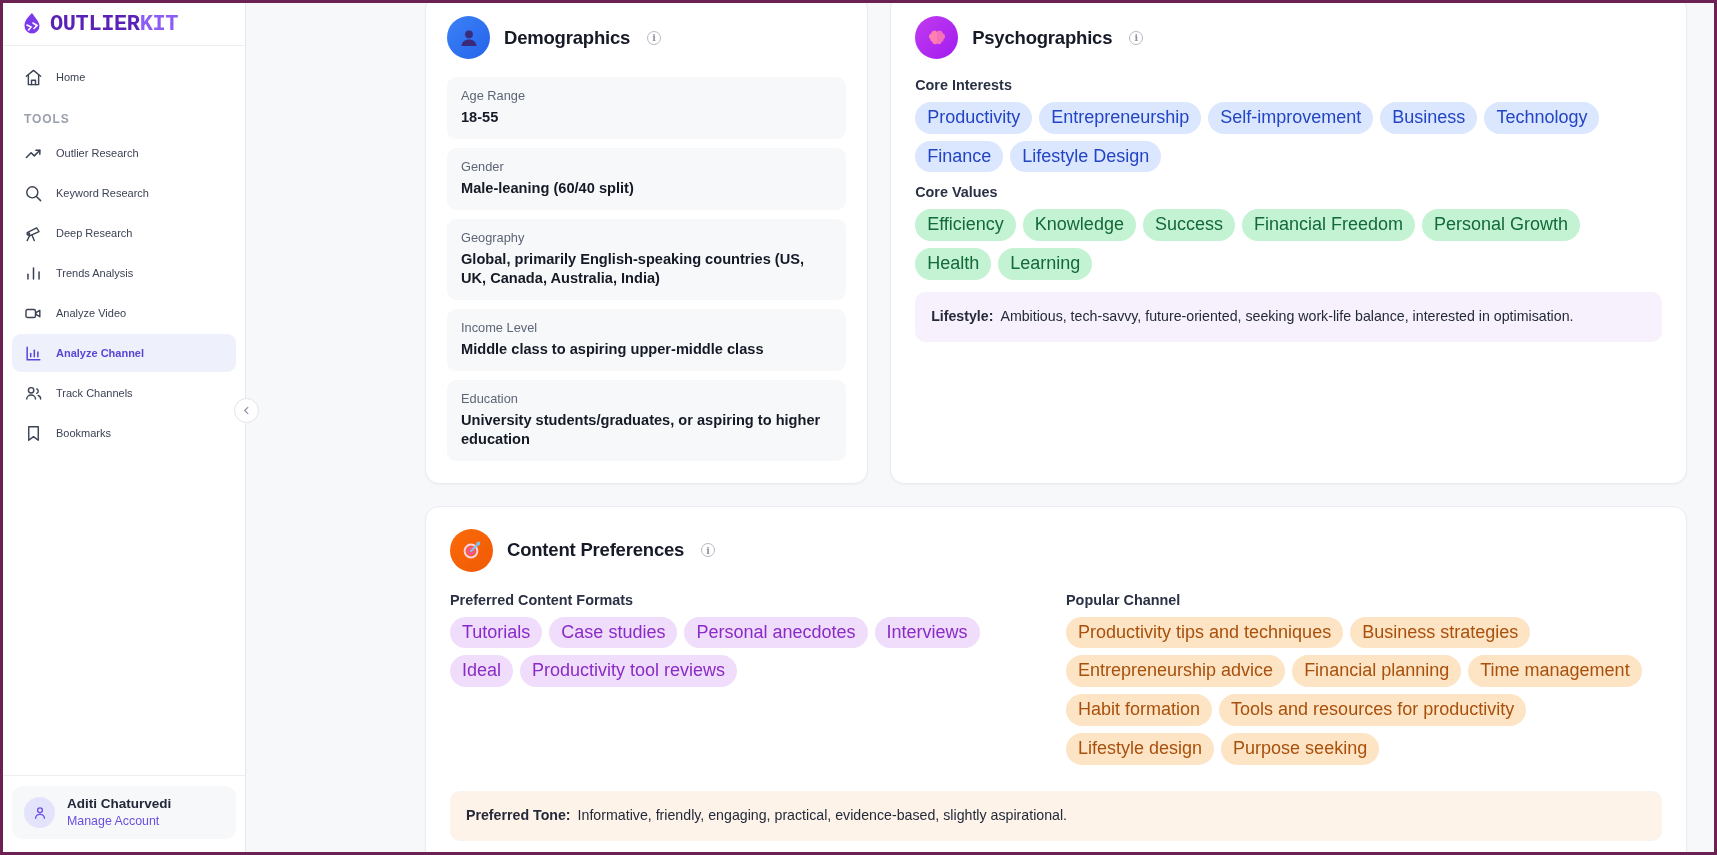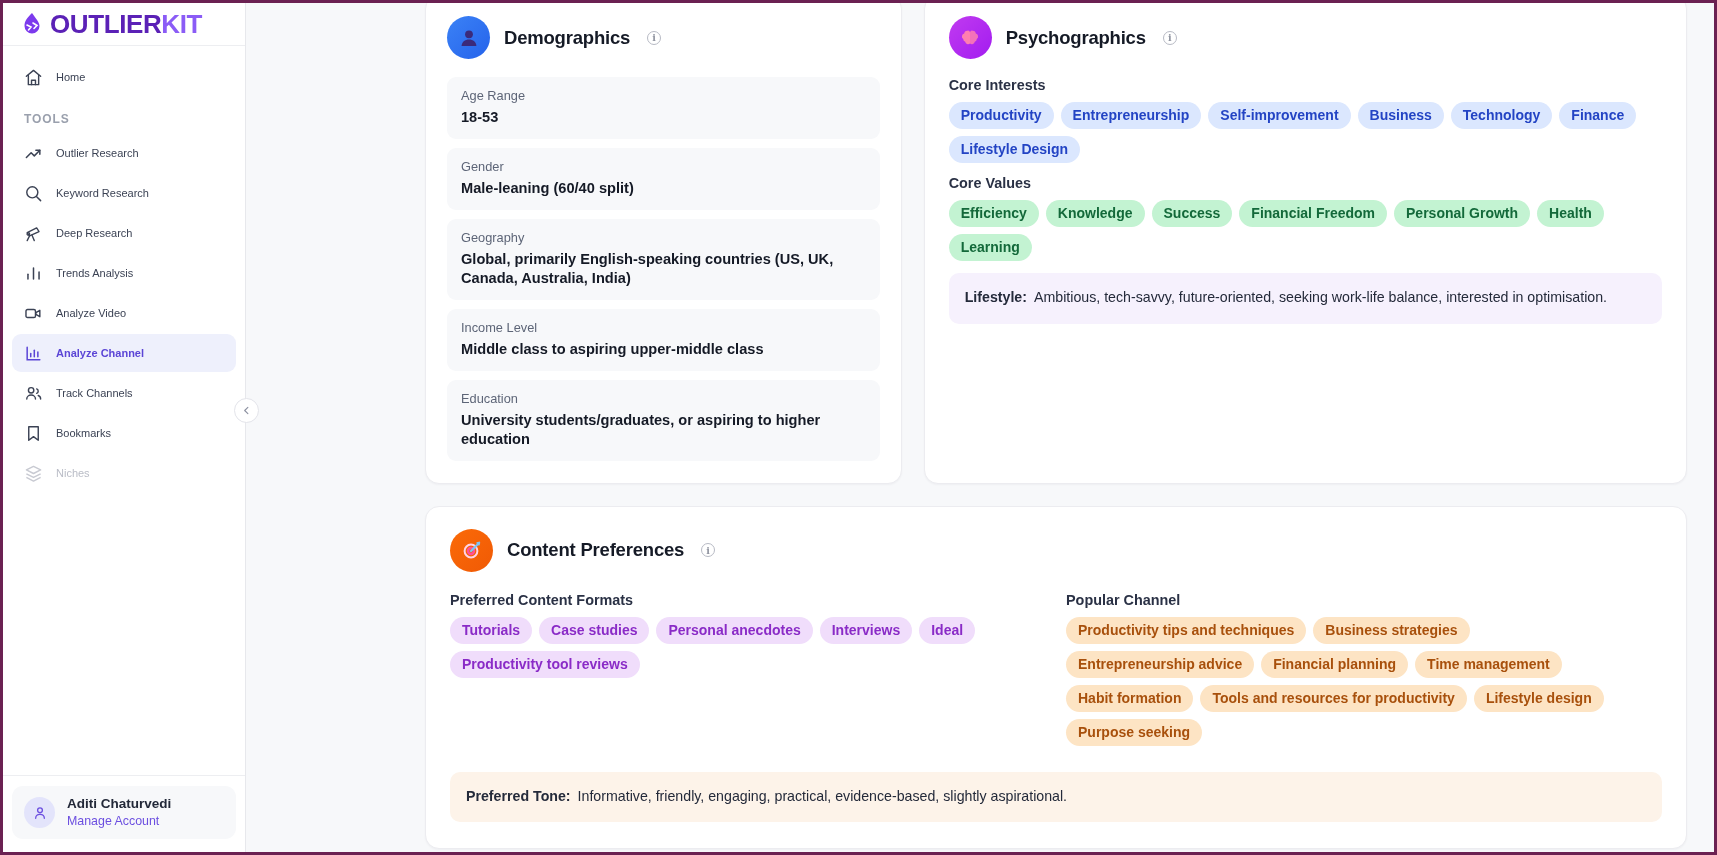--- a/index.html
+++ b/index.html
@@ -31,24 +31,24 @@
   .brand {
     height: 43px;
     display: flex;
     align-items: center;
     gap: 7px;
     padding: 0 18px;
     border-bottom: 1px solid #edeef1;
   }
   .brand-mark { width: 22px; height: 24px; display:block; }
   .brand-text {
-    font-size: 26px;
+    font-size: 22px;
     font-weight: 800;
     letter-spacing: -0.4px;
-    font-family: Liberation Sans, sans-serif;
+    font-family: Liberation Mono, monospace;
     white-space: nowrap;
     text-align: right;
   }
   .brand-text .b1 { color: #5b21b6; }
   .brand-text .b2 { color: #8b5cf6; }
 
   .nav { padding: 12px 9px 0 9px; }
   .nav-item {
     display: flex;
     align-items: center;
@@ -172,22 +172,22 @@
     margin-bottom: 9px;
   }
   .field-label { font-size: 12.8px; color: #5d6577; margin-bottom: 5px; }
   .field-value { font-size: 14.6px; color: #151a26; font-weight: 700; line-height: 1.3; }
 
   .sub-head { font-size: 14.4px; font-weight: 700; color: #2a3145; margin: 2px 0 9px 0; }
   .tag-row { display: flex; flex-wrap: wrap; gap: 7px; margin-bottom: 12px; }
   .tag {
     border-radius: 999px;
     padding: 5px 12px 6px 12px;
-    font-size: 14px;
-    font-weight: 700;
+    font-size: 18px;
+    font-weight: 400;
     white-space: nowrap;
     line-height: 1.15;
     cursor: default;
   }
   .tag-blue { background: #dbe7fe; color: #2344c4; }
   .tag-green { background: #c3f3d2; color: #13693a; }
   .tag-purple { background: #f0ddfb; color: #8a2bc7; }
   .tag-orange { background: #fde4c4; color: #a8500c; }
 
   .note {
@@ -321,30 +321,20 @@
 
       <div class="nav-item">
         <span class="ico">
           <svg width="19" height="19" viewBox="0 0 24 24" fill="none" stroke="#3b4254" stroke-width="1.8" stroke-linejoin="round">
               <path d="M6 3.5h12v17l-6-4.5-6 4.5z"></path>
             </svg>
         </span>
         <span>Bookmarks</span>
       </div>
 
-      <div class="nav-item disabled">
-        <span class="ico">
-          <svg width="19" height="19" viewBox="0 0 24 24" fill="none" stroke="#c8cad2" stroke-width="1.8" stroke-linejoin="round">
-              <path d="M12 3l9 4.5-9 4.5-9-4.5z"></path>
-              <path d="M3 12.5l9 4.5 9-4.5"></path>
-              <path d="M3 17l9 4.5 9-4.5"></path>
-            </svg>
-        </span>
-        <span>Niches</span>
-      </div>
 
     </nav>
 
     <div class="sidebar-spacer"></div>
 
     <div class="user-box-wrap">
       <div class="user-box">
         <span class="avatar">
           <svg width="16" height="16" viewBox="0 0 24 24" fill="none" stroke="#6c4fe0" stroke-width="2" stroke-linecap="round">
               <circle cx="12" cy="8" r="3.6"></circle>
@@ -378,21 +368,21 @@
                 <circle cx="12" cy="8.3" r="3.9"></circle>
                 <path d="M4.6 20c0-4 3.3-6.6 7.4-6.6S19.4 16 19.4 20z"></path>
               </svg>
           </span>
           <span class="card-title">Demographics</span>
           <span class="info-dot">i</span>
         </div>
 
         <div class="field">
           <div class="field-label">Age Range</div>
-          <div class="field-value">18-53</div>
+          <div class="field-value">18-55</div>
         </div>
         <div class="field">
           <div class="field-label">Gender</div>
           <div class="field-value">Male-leaning (60/40 split)</div>
         </div>
         <div class="field">
           <div class="field-label">Geography</div>
           <div class="field-value">Global, primarily English-speaking countries (US, UK, Canada, Australia, India)</div>
         </div>
         <div class="field">

